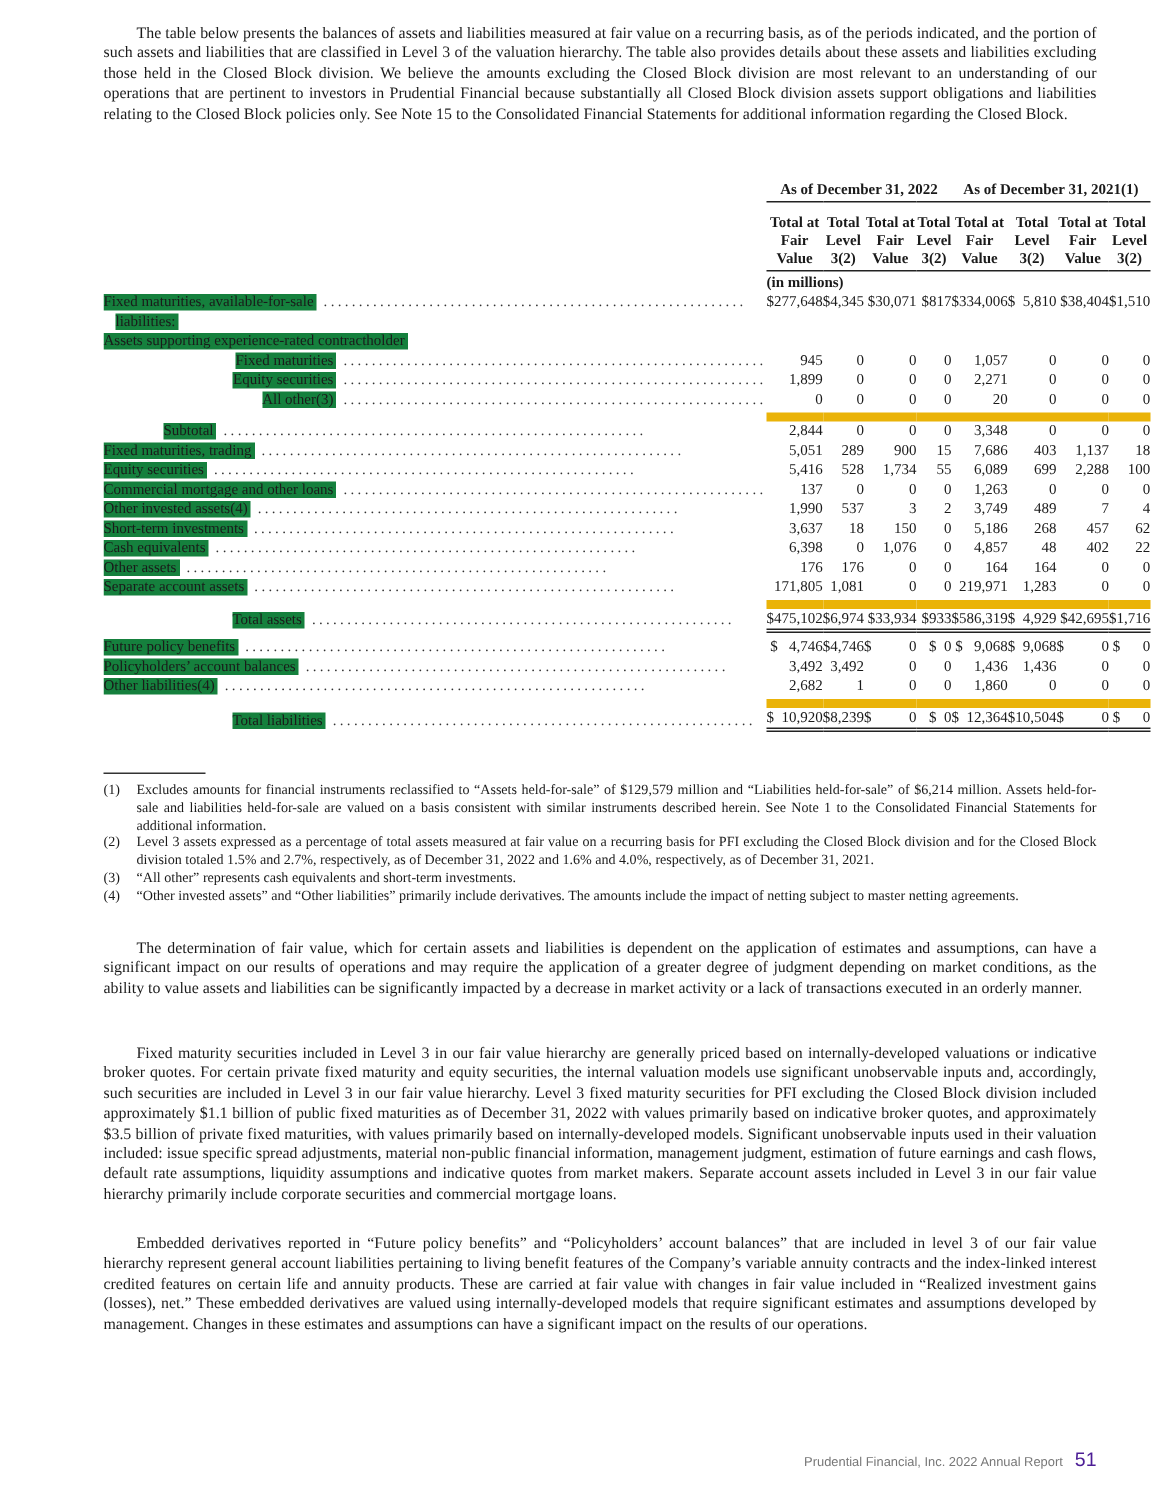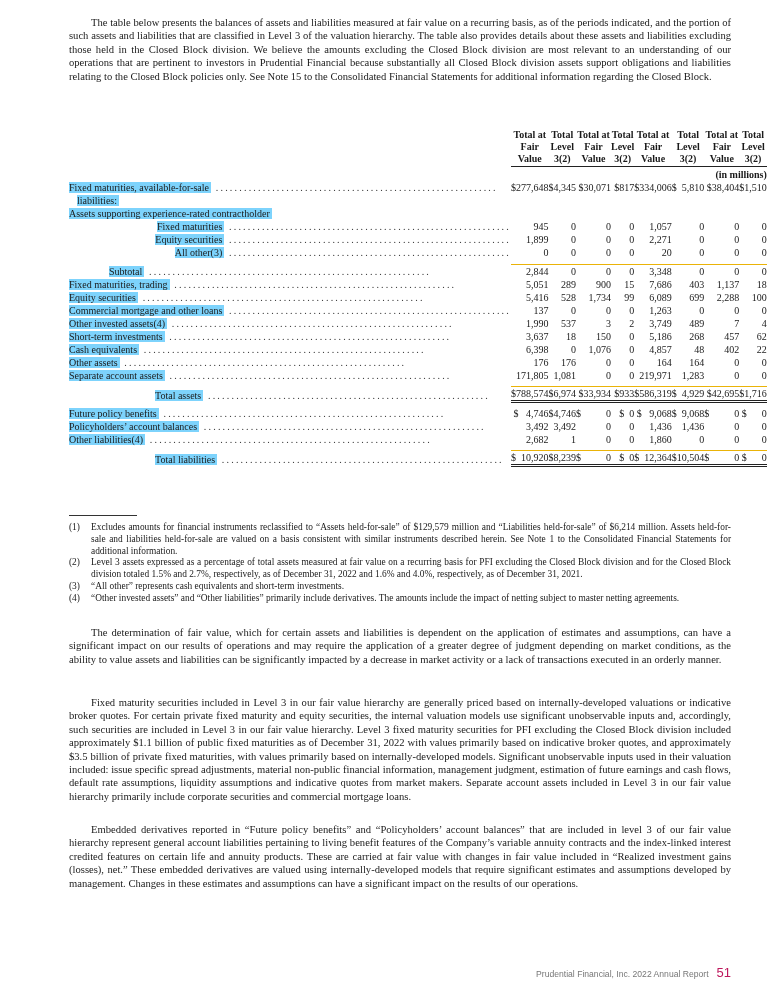--- a/index.html
+++ b/index.html
@@ -23,46 +23,46 @@
     position: absolute; top: 121px; left: 0; width: 662px;
     border-collapse: collapse; font-size: 10px; line-height: 12px;
   }
   #fv-table td, #fv-table th { padding: 0; vertical-align: bottom; }
   .hdr { font-weight: bold; text-align: center; }
   .grp-hdr { border-bottom: 1.5px solid #222; padding-bottom: 1px !important; }
   .sub-hdr { border-bottom: 1.5px solid #222; padding-bottom: 1px !important; }
   .col-hdr { border-bottom: 1.5px solid #222; padding-bottom: 1px !important; }
   .gap { width: 6px; }
   .label { white-space: nowrap; overflow: hidden; }
-  .label .txt { background: #7dd3fc; padding-right: 2px; }
+  .label .txt { background: #15803d; padding-right: 2px; }
   .dots { letter-spacing: 2.2px; color: #333; }
   .num { text-align: right; white-space: pre; }
   tr.data td { height: 13px; }
   .indent1 { padding-left: 8px !important; }
   .indent2 { padding-left: 28px !important; text-align: right; }
   .indent3 { padding-left: 40px !important; }
   .indent-total { padding-left: 86px !important; }
-  .rule-top td.num { border-top: 1px solid #eab308; }
+  .rule-top td.num { border-top: 6px solid #eab308; }
   .dbl-bottom td.num { border-bottom: 3px double #222; }
   .spacer td { height: 5px; }
-  .units { text-align: right; font-weight: bold; }
+  .units { text-align: left; font-weight: bold; }
 
   
   #fn-rule { position: absolute; top: 515px; left: 0; width: 68px; height: 0; border-top: 1px solid #333; }
   #footnotes { position: absolute; top: 522px; left: 0; width: 662px; font-size: 9.4px; line-height: 11.8px; }
   .fn { display: flex; text-align: justify; }
   .fn-num { width: 22px; flex: 0 0 22px; }
   .fn-text { flex: 1; }
 
   #footer {
     position: absolute; top: 965px; right: 37px;
     font-family: "Liberation Sans", "DejaVu Sans", sans-serif; color: #777;
     font-size: 8.6px; display: flex; align-items: baseline; gap: 8px;
   }
-  #footer .pg { font-size: 13px; color: #be185d; }
+  #footer .pg { font-size: 13px; color: #4c1d95; }
 </style>
 </head>
 <body>
 
 <div class="page">
 
   <p class="body-para" id="intro">The table below presents the balances of assets and liabilities measured at fair value on a recurring basis, as of the periods indicated, and the portion of such assets and liabilities that are classified in Level 3 of the valuation hierarchy. The table also provides details about these assets and liabilities excluding those held in the Closed Block division. We believe the amounts excluding the Closed Block division are most relevant to an understanding of our operations that are pertinent to investors in Prudential Financial because substantially all Closed Block division assets support obligations and liabilities relating to the Closed Block policies only. See Note 15 to the Consolidated Financial Statements for additional information regarding the Closed Block.</p>
 
   <table id="fv-table">
     <colgroup>
@@ -77,20 +77,26 @@
         <col style="width:6px">
       <col style="width:58px">
         <col style="width:6px">
         <col style="width:54px">
         <col style="width:6px">
       <col style="width:58px">
         <col style="width:6px">
         <col style="width:48px">
     </colgroup>
     <thead>
+      <tr>
+        <th></th>
+        <th colspan="7" class="hdr grp-hdr">As of December 31, 2022</th>
+        <th></th>
+        <th colspan="7" class="hdr grp-hdr">As of December 31, 2021(1)</th>
+      </tr>
       <tr>
         <th style="height:4px"></th>
       </tr>
       <tr>
           <th style="height:4px"></th>
         </tr>
       <tr id="col-hdr-row">
           <th></th>
           <th class="hdr col-hdr">
             <div>Total at</div>
@@ -286,21 +292,21 @@
           <td class="num">18</td>
         </tr>
         <tr class="data">
           <td class="label "><span class="txt">Equity securities</span><span class="dots"> ............................................................</span></td>
           <td class="num">5,416</td>
           <td class="gap"></td>
           <td class="num">528</td>
           <td class="gap"></td>
           <td class="num">1,734</td>
           <td class="gap"></td>
-          <td class="num">99</td>
+          <td class="num">55</td>
           <td class="gap"></td>
           <td class="num">6,089</td>
           <td class="gap"></td>
           <td class="num">699</td>
           <td class="gap"></td>
           <td class="num">2,288</td>
           <td class="gap"></td>
           <td class="num">100</td>
         </tr>
         <tr class="data">
@@ -409,21 +415,21 @@
           <td class="gap"></td>
           <td class="num">0</td>
           <td class="gap"></td>
           <td class="num">0</td>
         </tr>
         <tr class="spacer">
           <td></td>
         </tr>
         <tr class="data rule-top dbl-bottom">
           <td class="label indent-total"><span class="txt">Total assets</span><span class="dots"> ............................................................</span></td>
-          <td class="num">$788,574</td>
+          <td class="num">$475,102</td>
           <td class="gap"></td>
           <td class="num">$6,974</td>
           <td class="gap"></td>
           <td class="num">$33,934</td>
           <td class="gap"></td>
           <td class="num">$933</td>
           <td class="gap"></td>
           <td class="num">$586,319</td>
           <td class="gap"></td>
           <td class="num">$  4,929</td>

